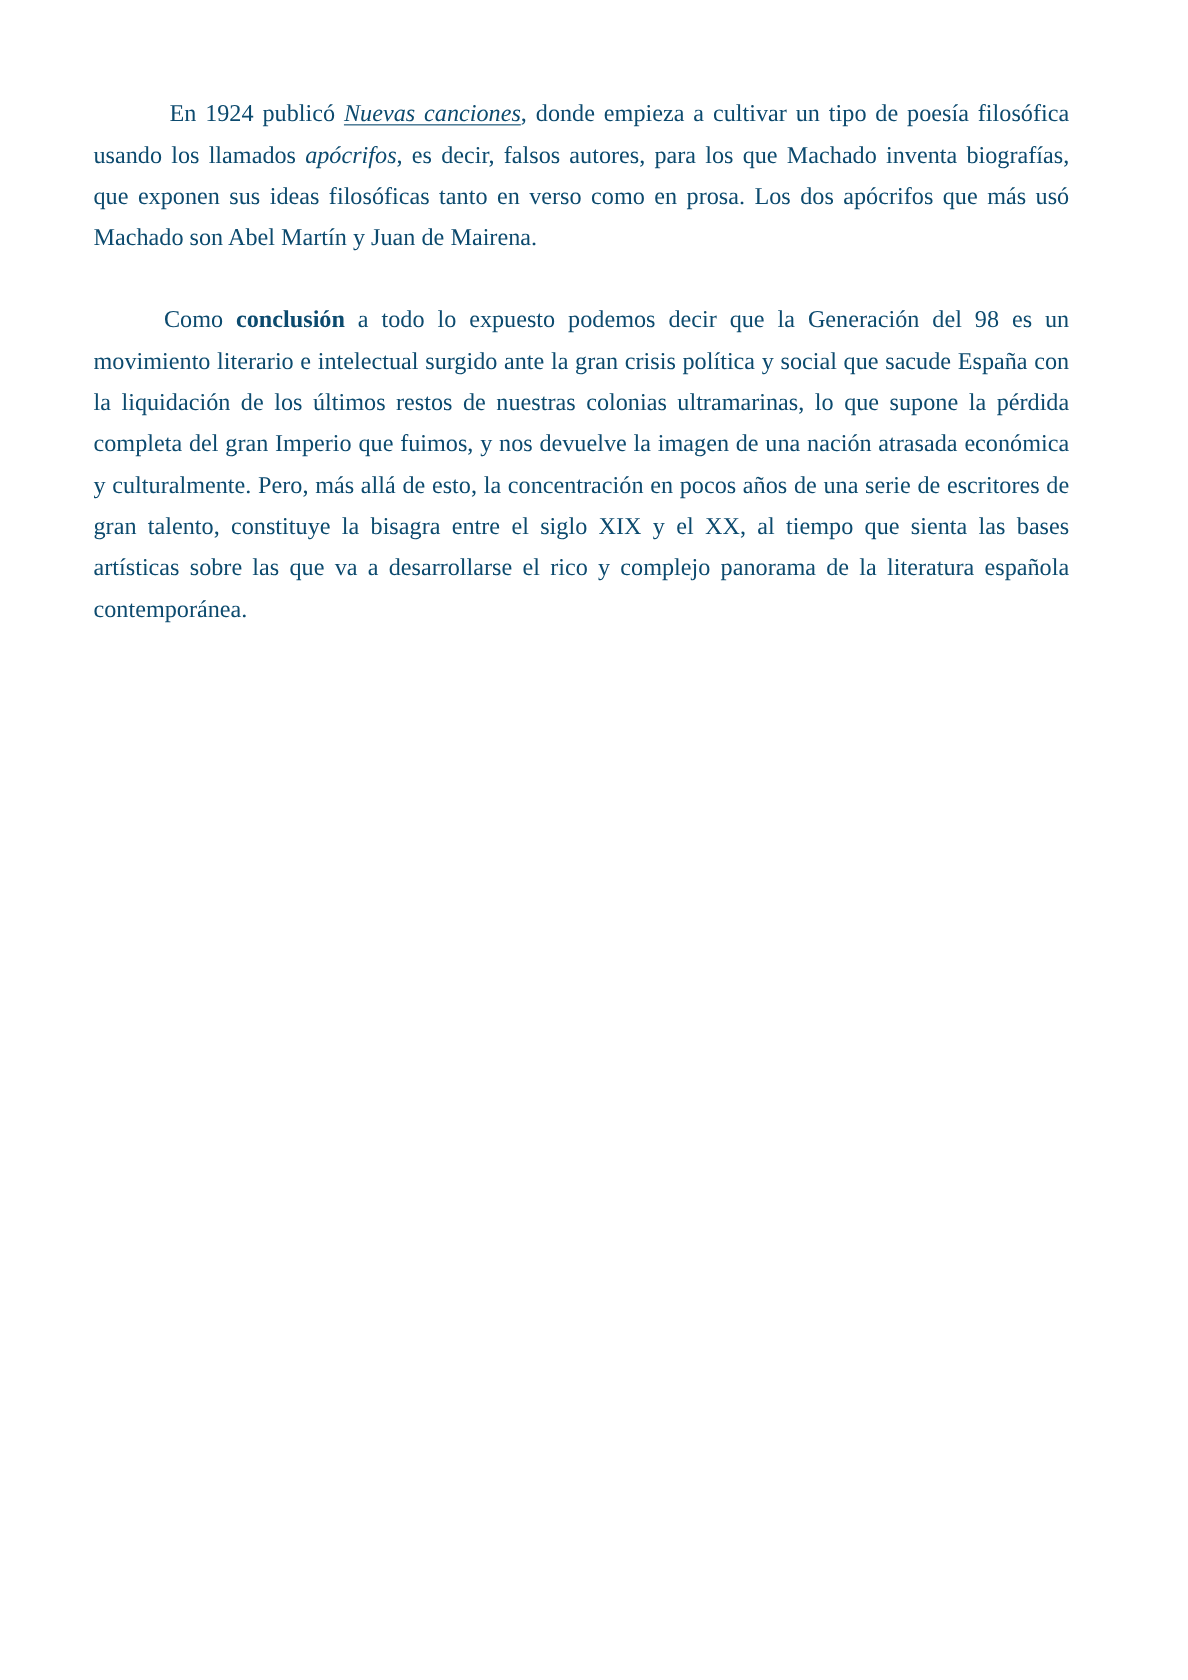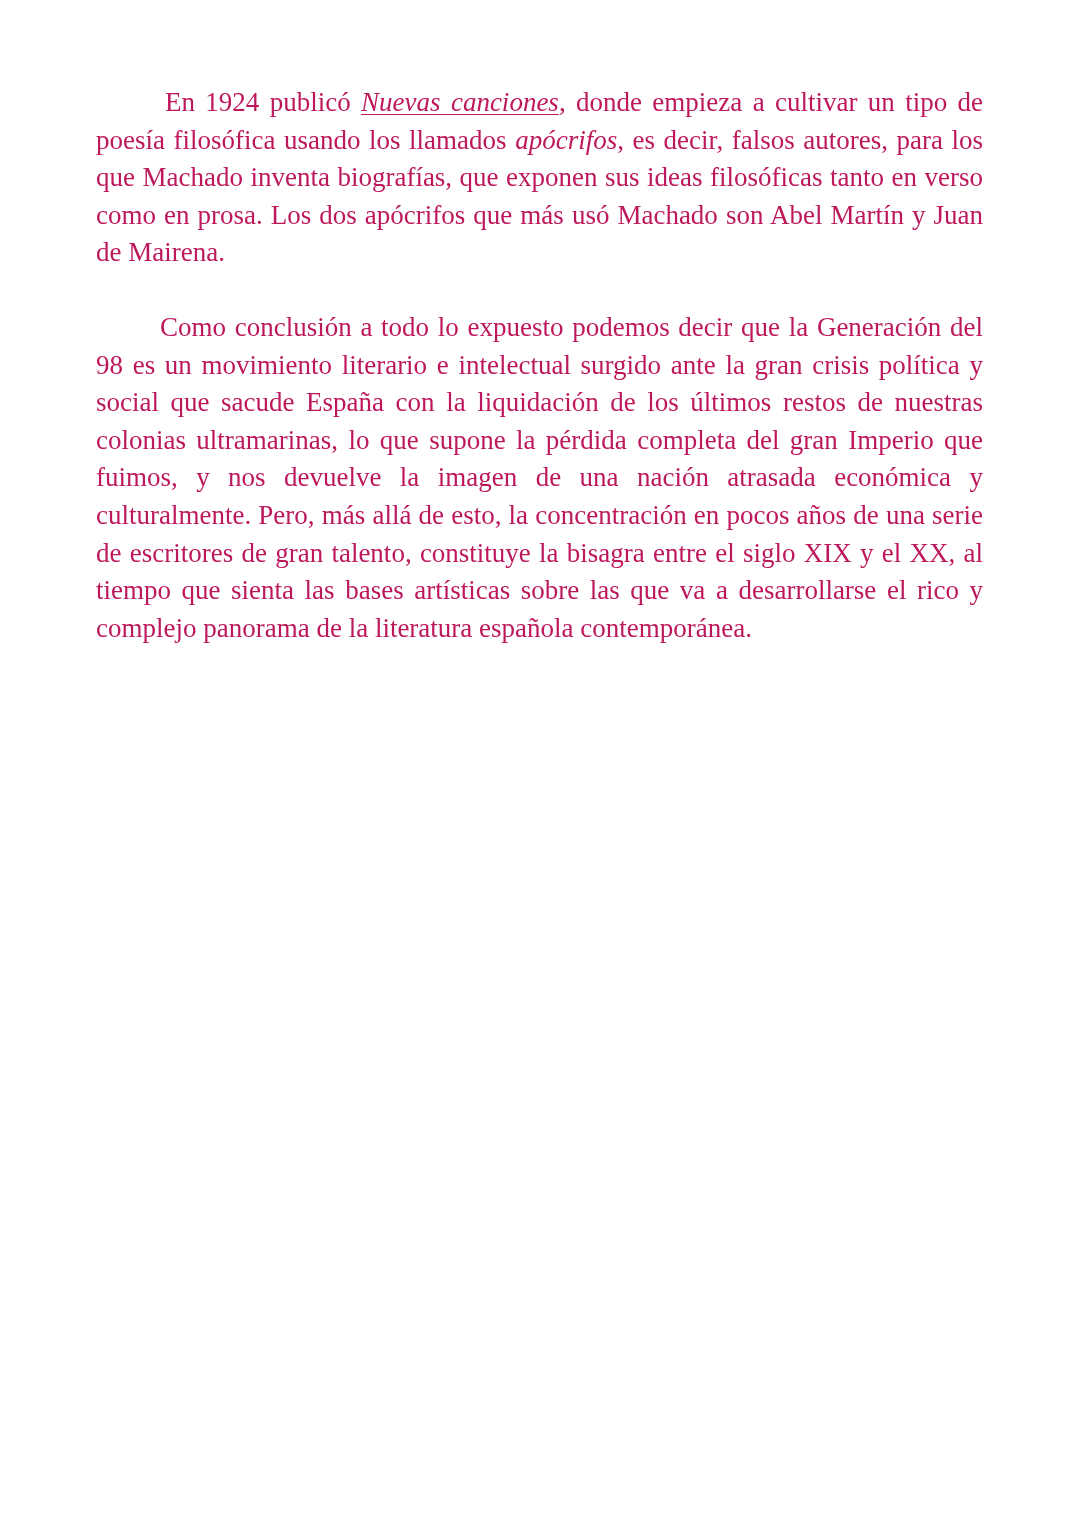--- a/index.html
+++ b/index.html
@@ -8,46 +8,46 @@
       background: #ffffff;
     }
     body {
       width: 1080px;
       height: 1527px;
       position: relative;
       overflow: hidden;
     }
     .page {
       position: absolute;
-      left: 96px;
+      left: 85px;
       top: 84px;
       width: 887px;
       font-family: "Liberation Serif", "DejaVu Serif", serif;
-      font-size: 27px;
+      font-size: 22px;
       line-height: 37.6px;
-      color: #be185d;
+      color: #0c4a6e;
     }
     .para {
       margin: 0;
       text-align: justify;
       text-align-last: left;
     }
     .para + .para {
       margin-top: 37px;
     }
     .indent-1 { text-indent: 69px; }
     .indent-2 { text-indent: 64px; }
     .ital-under {
       font-style: italic;
       text-decoration: underline;
       text-underline-offset: 3px;
       text-decoration-thickness: 1px;
     }
     .ital { font-style: italic; }
-    .bold { font-weight: normal; }
+    .bold { font-weight: bold; }
   </style>
 </head>
 <body>
 
 <div class="page">
   <p class="para indent-1"><span>En 1924 publicó </span><span class="ital-under">Nuevas canciones</span><span>, donde empieza a cultivar un tipo de poesía filosófica usando los llamados </span><span class="ital">apócrifos</span><span>, es decir, falsos autores, para los que Machado inventa biografías, que exponen sus ideas filosóficas tanto en verso como en prosa. Los dos apócrifos que más usó Machado son Abel Martín y Juan de Mairena.</span></p>
 
   <p class="para indent-2"><span>Como </span><span class="bold">conclusión</span><span> a todo lo expuesto podemos decir que la Generación del 98 es un movimiento literario e intelectual surgido ante la gran crisis política y social que sacude España con la liquidación de los últimos restos de nuestras colonias ultramarinas, lo que supone la pérdida completa del gran Imperio que fuimos, y nos devuelve la imagen de una nación atrasada económica y culturalmente. Pero, más allá de esto, la concentración en pocos años de una serie de escritores de gran talento, constituye la bisagra entre el siglo XIX y el XX, al tiempo que sienta las bases artísticas sobre las que va a desarrollarse el rico y complejo panorama de la literatura española contemporánea.</span></p>
 </div>
 

